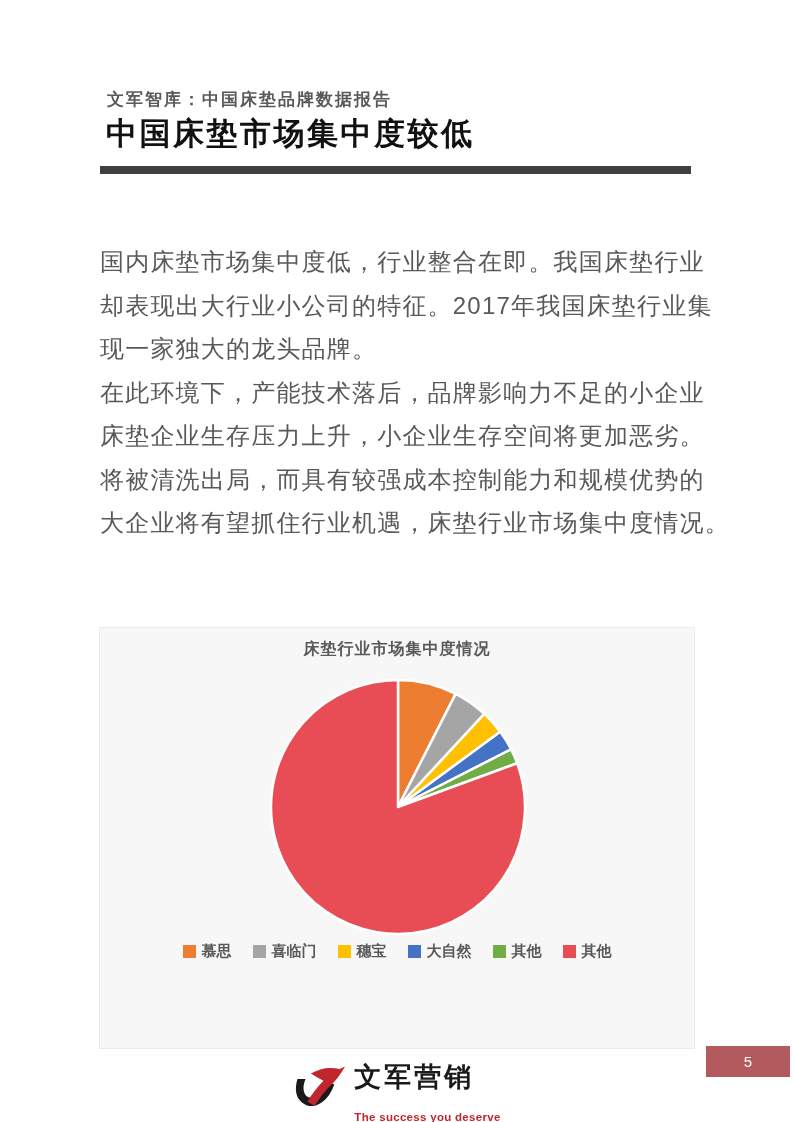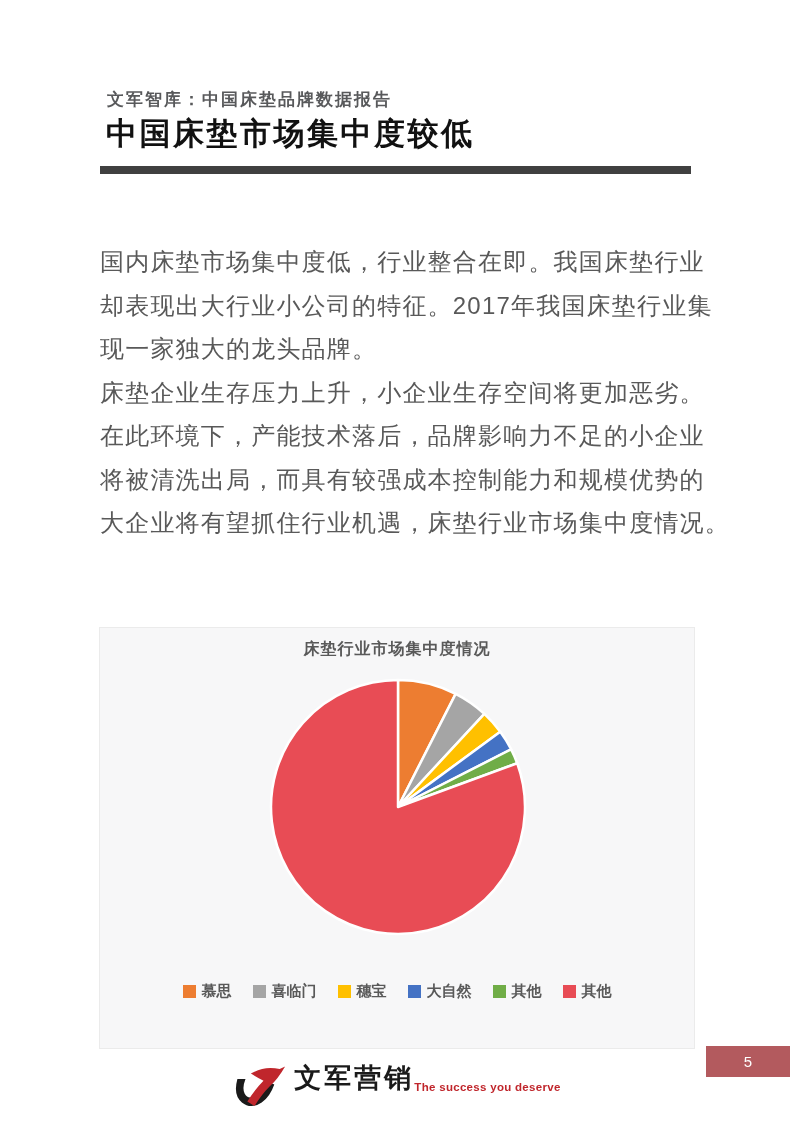--- a/index.html
+++ b/index.html
@@ -85,21 +85,20 @@
     height: 280px;
   }
   .chart-legend {
     position: absolute;
     left: 0; right: 0;
     top: 314px;
     display: flex;
     justify-content: center;
     align-items: center;
     gap: 21px;
-    margin-top: 40px;
   }
   .legend-item {
     display: flex;
     align-items: center;
     gap: 6px;
   }
   .legend-swatch {
     width: 13px;
     height: 13px;
     display: inline-block;
@@ -113,21 +112,21 @@
   .footer {
     position: absolute;
     left: 0; right: 0;
     top: 1062px;
     display: flex;
     justify-content: center;
     align-items: flex-start;
     gap: 8px;
   }
   .logo-mark { width: 54px; height: 48px; margin-top: 2px; }
-  .logo-text-block { display: flex; flex-direction: row; align-items: center; }
+  .logo-text-block { display: flex; flex-direction: column; }
   .logo-text {
     font-size: 27px;
     font-weight: 800;
     letter-spacing: 3px;
     color: #1A1A1A;
     line-height: 30px;
   }
   .logo-tagline {
     font-size: 11.5px;
     font-weight: 700;
@@ -157,22 +156,22 @@
 
   <div class="report-header">文军智库：中国床垫品牌数据报告</div>
 
   <div class="page-title">中国床垫市场集中度较低</div>
   <div class="title-rule"></div>
 
   <div class="body-text">
       <div class="body-line">国内床垫市场集中度低，行业整合在即。我国床垫行业</div>
       <div class="body-line">却表现出大行业小公司的特征。2017年我国床垫行业集</div>
       <div class="body-line">现一家独大的龙头品牌。</div>
+      <div class="body-line">在此环境下，产能技术落后，品牌影响力不足的小企业</div>
       <div class="body-line">床垫企业生存压力上升，小企业生存空间将更加恶劣。</div>
-      <div class="body-line">在此环境下，产能技术落后，品牌影响力不足的小企业</div>
       <div class="body-line">将被清洗出局，而具有较强成本控制能力和规模优势的</div>
       <div class="body-line">大企业将有望抓住行业机遇，床垫行业市场集中度情况。</div>
     </div>
 
   <div class="chart-card">
     <div class="chart-title">床垫行业市场集中度情况</div>
     <svg class="pie-svg" id="pie-svg" viewBox="0 0 280 280">
         <path d="M 140 140 L 140.00 13.00 A 127 127 0 0 1 197.66 26.84 Z" fill="#ED7D31" stroke="#FFFFFF" stroke-width="2.5" stroke-linejoin="round"></path>
         <path d="M 140 140 L 197.66 26.84 A 127 127 0 0 1 226.35 46.88 Z" fill="#A5A5A5" stroke="#FFFFFF" stroke-width="2.5" stroke-linejoin="round"></path>
         <path d="M 140 140 L 226.35 46.88 A 127 127 0 0 1 242.27 64.71 Z" fill="#FFC000" stroke="#FFFFFF" stroke-width="2.5" stroke-linejoin="round"></path>

